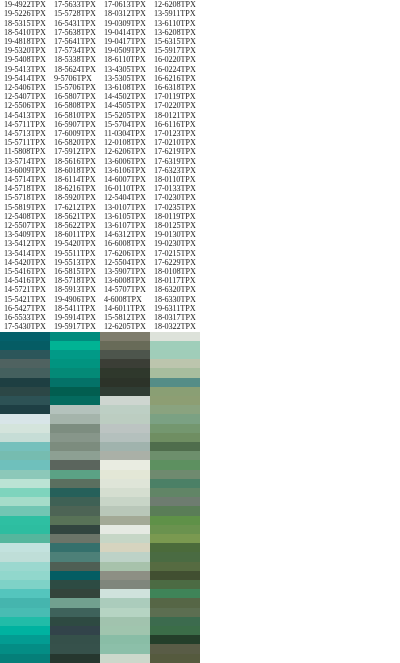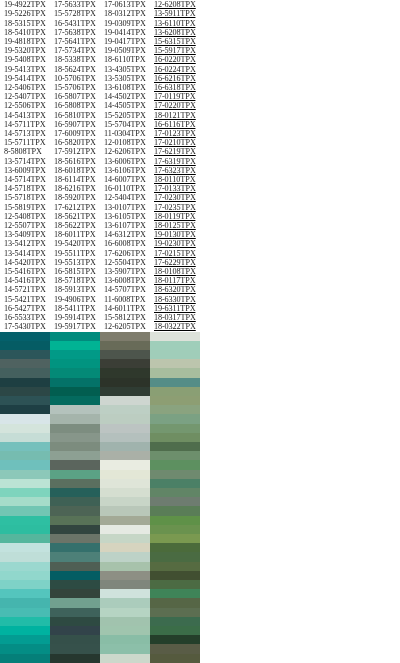--- a/index.html
+++ b/index.html
@@ -52,21 +52,21 @@
     flex: 1 1 0;
     width: 100%;
   }
   
   .pair-0 .label-col { width: 50px; }
   .pair-0 .swatch-col { width: 50px; }
   .pair-1 .label-col { width: 27px; }
   .pair-1 .swatch-col { width: 50px; }
   .pair-2 .label-col { width: 50px; }
   .pair-2 .swatch-col { width: 50px; }
-  .pair-3 .label-col { width: 71px; text-decoration: underline; }
+  .pair-3 .label-col { width: 71px; }
   .pair-3 .swatch-col { width: 50px; }
 </style>
 </head>
 <body>
 
 <div id="swatch-grid">
     <div class="col-pair pair-0">
       <div class="label-col">
         <div class="label-cell">19-4922TPX</div>
         <div class="label-cell">19-5226TPX</div>
@@ -77,21 +77,21 @@
         <div class="label-cell">19-5408TPX</div>
         <div class="label-cell">19-5413TPX</div>
         <div class="label-cell">19-5414TPX</div>
         <div class="label-cell">12-5406TPX</div>
         <div class="label-cell">12-5407TPX</div>
         <div class="label-cell">12-5506TPX</div>
         <div class="label-cell">14-5413TPX</div>
         <div class="label-cell">14-5711TPX</div>
         <div class="label-cell">14-5713TPX</div>
         <div class="label-cell">15-5711TPX</div>
-        <div class="label-cell">8-5808TPX</div>
+        <div class="label-cell">11-5808TPX</div>
         <div class="label-cell">13-5714TPX</div>
         <div class="label-cell">13-6009TPX</div>
         <div class="label-cell">14-5714TPX</div>
         <div class="label-cell">14-5718TPX</div>
         <div class="label-cell">15-5718TPX</div>
         <div class="label-cell">15-5819TPX</div>
         <div class="label-cell">12-5408TPX</div>
         <div class="label-cell">12-5507TPX</div>
         <div class="label-cell">13-5409TPX</div>
         <div class="label-cell">13-5412TPX</div>
@@ -147,21 +147,21 @@
     <div class="col-pair pair-1">
       <div class="label-col">
         <div class="label-cell">17-5633TPX</div>
         <div class="label-cell">15-5728TPX</div>
         <div class="label-cell">16-5431TPX</div>
         <div class="label-cell">17-5638TPX</div>
         <div class="label-cell">17-5641TPX</div>
         <div class="label-cell">17-5734TPX</div>
         <div class="label-cell">18-5338TPX</div>
         <div class="label-cell">18-5624TPX</div>
-        <div class="label-cell">10-5706TPX</div>
+        <div class="label-cell">9-5706TPX</div>
         <div class="label-cell">15-5706TPX</div>
         <div class="label-cell">16-5807TPX</div>
         <div class="label-cell">16-5808TPX</div>
         <div class="label-cell">16-5810TPX</div>
         <div class="label-cell">16-5907TPX</div>
         <div class="label-cell">17-6009TPX</div>
         <div class="label-cell">16-5820TPX</div>
         <div class="label-cell">17-5912TPX</div>
         <div class="label-cell">18-5616TPX</div>
         <div class="label-cell">18-6018TPX</div>
@@ -249,21 +249,21 @@
         <div class="label-cell">13-0107TPX</div>
         <div class="label-cell">13-6105TPX</div>
         <div class="label-cell">13-6107TPX</div>
         <div class="label-cell">14-6312TPX</div>
         <div class="label-cell">16-6008TPX</div>
         <div class="label-cell">17-6206TPX</div>
         <div class="label-cell">12-5504TPX</div>
         <div class="label-cell">13-5907TPX</div>
         <div class="label-cell">13-6008TPX</div>
         <div class="label-cell">14-5707TPX</div>
-        <div class="label-cell">11-6008TPX</div>
+        <div class="label-cell">4-6008TPX</div>
         <div class="label-cell">14-6011TPX</div>
         <div class="label-cell">15-5812TPX</div>
         <div class="label-cell">12-6205TPX</div>
       </div>
       <div class="swatch-col">
         <div class="swatch-cell" style="background-color: rgb(126, 124, 108);"></div>
         <div class="swatch-cell" style="background-color: rgb(104, 107, 88);"></div>
         <div class="swatch-cell" style="background-color: rgb(77, 85, 76);"></div>
         <div class="swatch-cell" style="background-color: rgb(59, 62, 54);"></div>
         <div class="swatch-cell" style="background-color: rgb(47, 56, 44);"></div>

